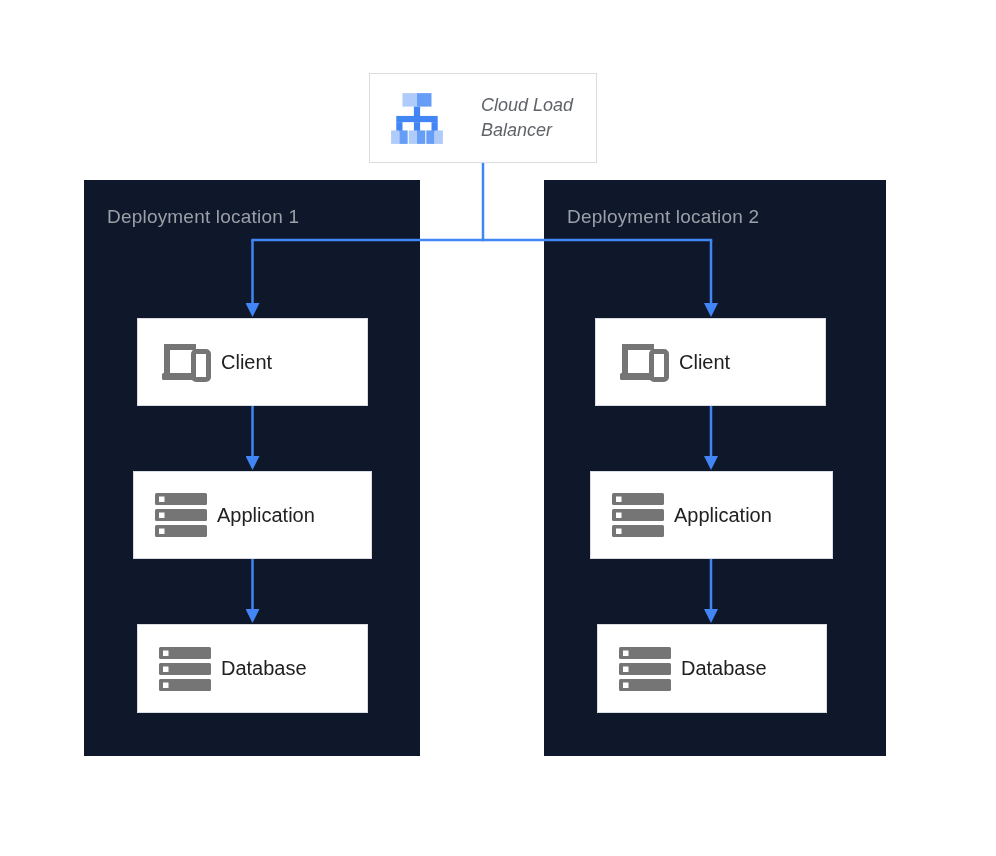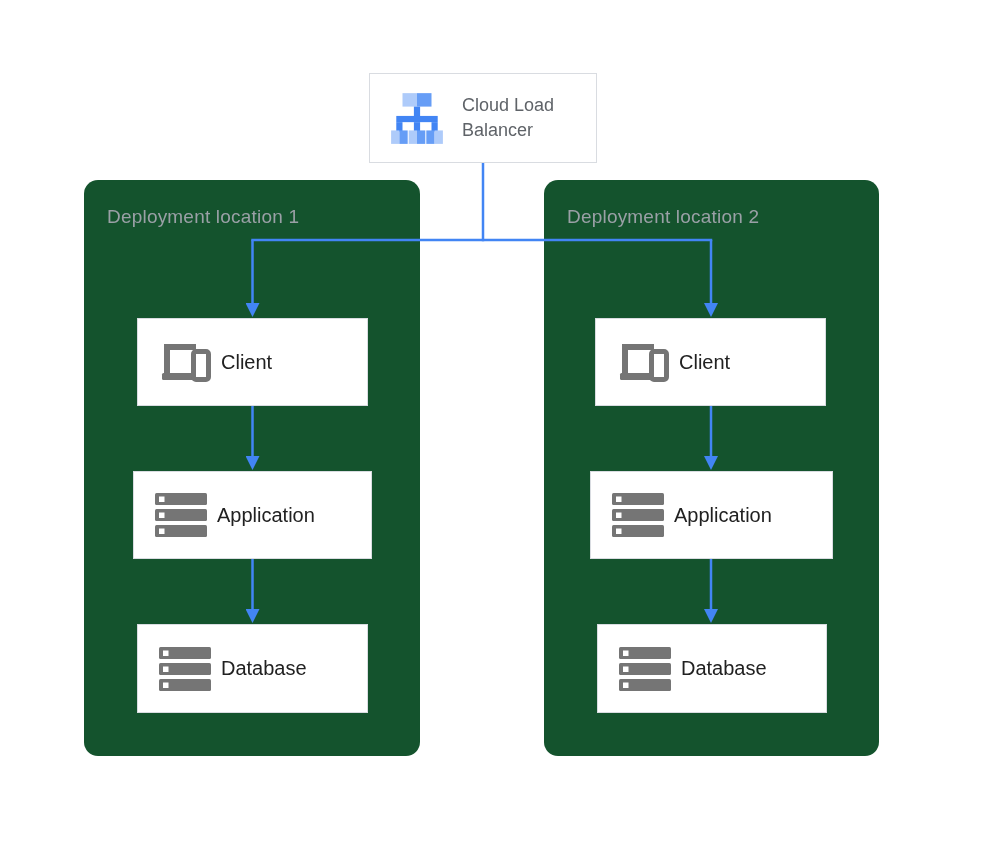--- a/index.html
+++ b/index.html
@@ -10,26 +10,25 @@
   }
   .stage {
     position: relative;
     width: 996px;
     height: 856px;
     background: #ffffff;
     overflow: hidden;
   }
   .region {
     position: absolute;
-    background: #14532d;
+    background: #0f172a;
     z-index: 0;
-    border-radius: 14px;
   }
   .region-1 { left: 84px;  top: 180px; width: 336px; height: 576px; }
-  .region-2 { left: 544px; top: 180px; width: 335px; height: 576px; }
+  .region-2 { left: 544px; top: 180px; width: 335px; height: 576px; padding-left: 7px; }
   .region-title {
     position: absolute;
     top: 26px;
     left: 23px;
     font-size: 19px;
     color: #9aa0a6;
     letter-spacing: 0.2px;
     white-space: nowrap;
   }
   .arrows {
@@ -56,25 +55,26 @@
     flex: 0 0 auto;
   }
   .node-label {
     margin-left: 7px;
     font-size: 20px;
     color: #212121;
     white-space: nowrap;
   }
   .lb-box { left: 369px; top: 73px; width: 228px; height: 90px; }
   .lb-label {
-    margin-left: 16px;
+    margin-left: 35px;
     font-size: 18px;
     line-height: 25px;
     color: #5f6368;
     max-width: 110px;
+    font-style: italic;
   }
   .box-l-client { left: 137px; top: 318px; width: 231px; height: 88px; }
   .box-l-app    { left: 133px; top: 471px; width: 239px; height: 88px; }
   .box-l-db     { left: 137px; top: 624px; width: 231px; height: 89px; }
   .box-r-client { left: 595px; top: 318px; width: 231px; height: 88px; }
   .box-r-app    { left: 590px; top: 471px; width: 243px; height: 88px; }
   .box-r-db     { left: 597px; top: 624px; width: 230px; height: 89px; }
   .hidden-defs { position: absolute; width: 0; height: 0; overflow: hidden; }
 </style>
 </head>

